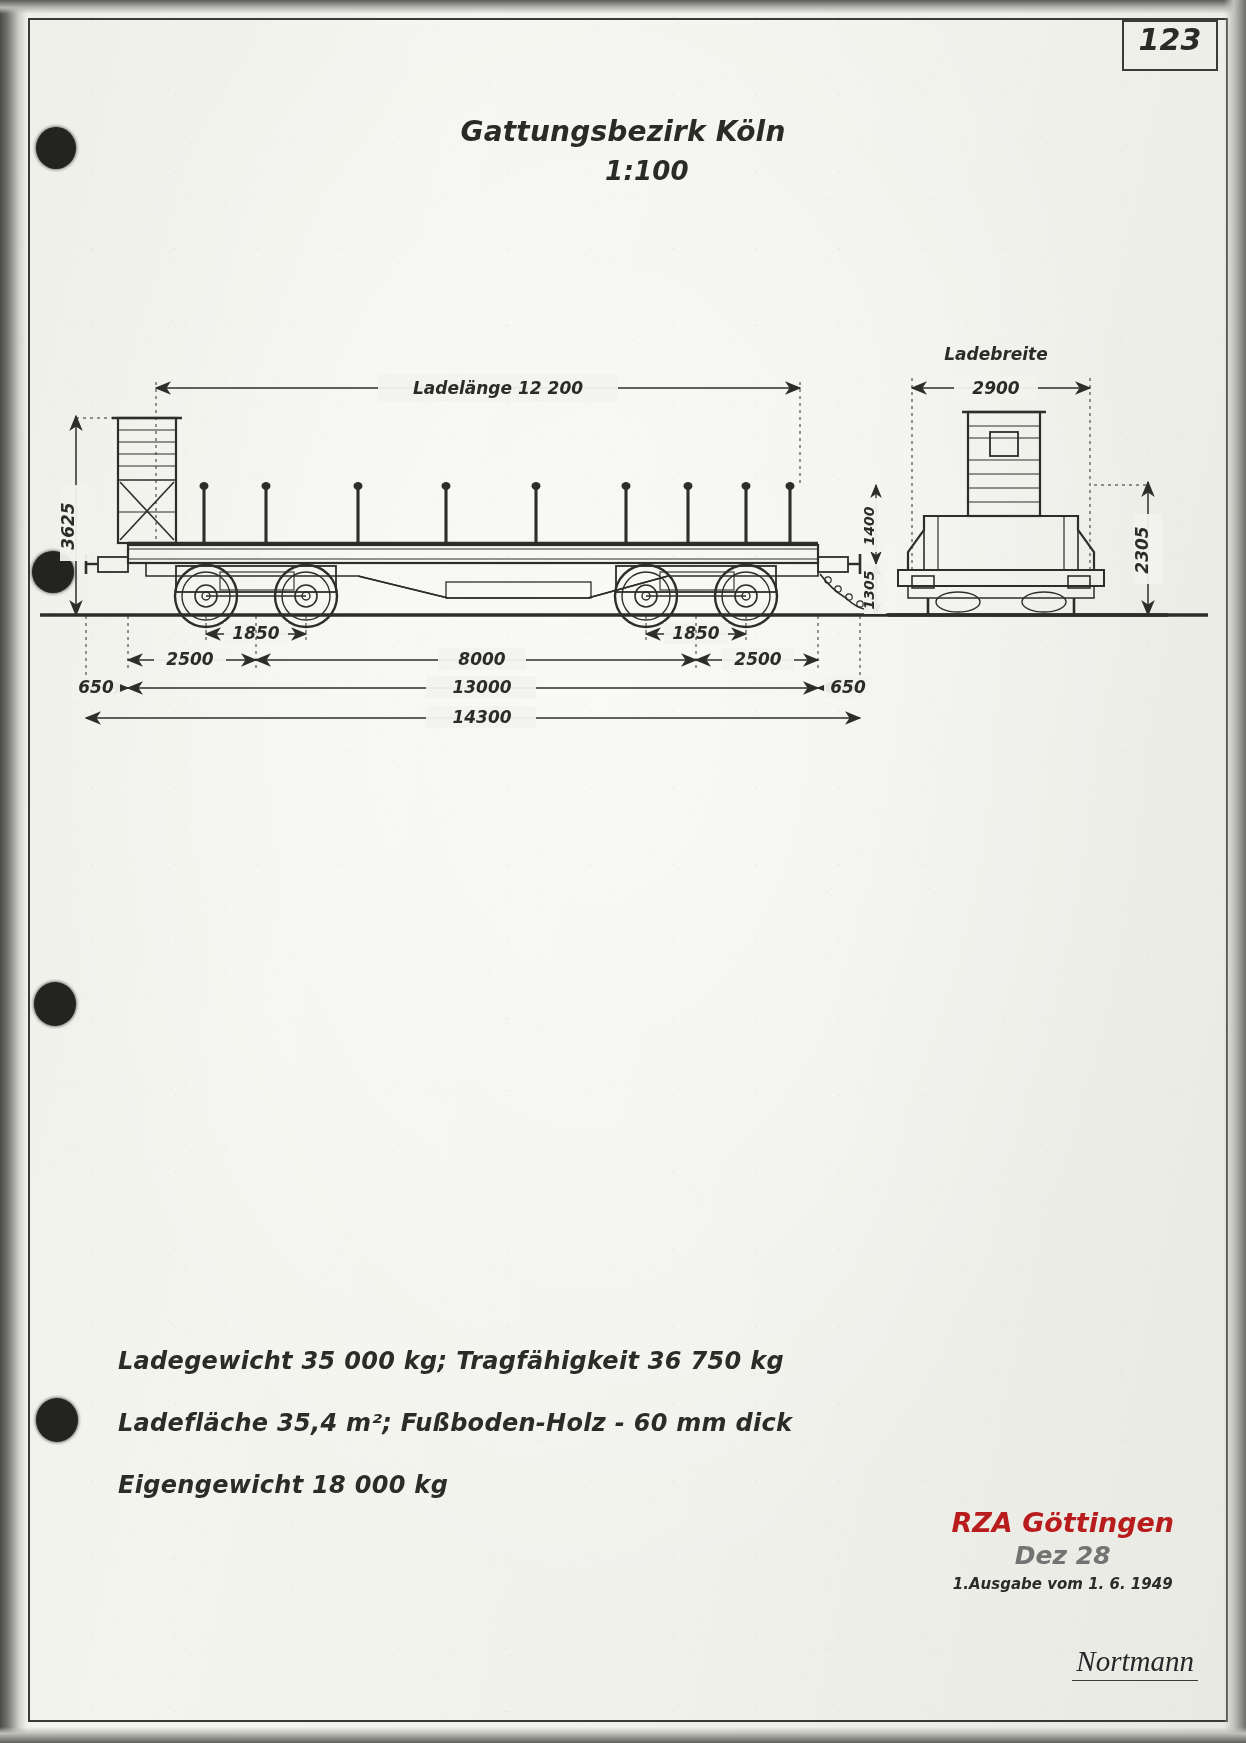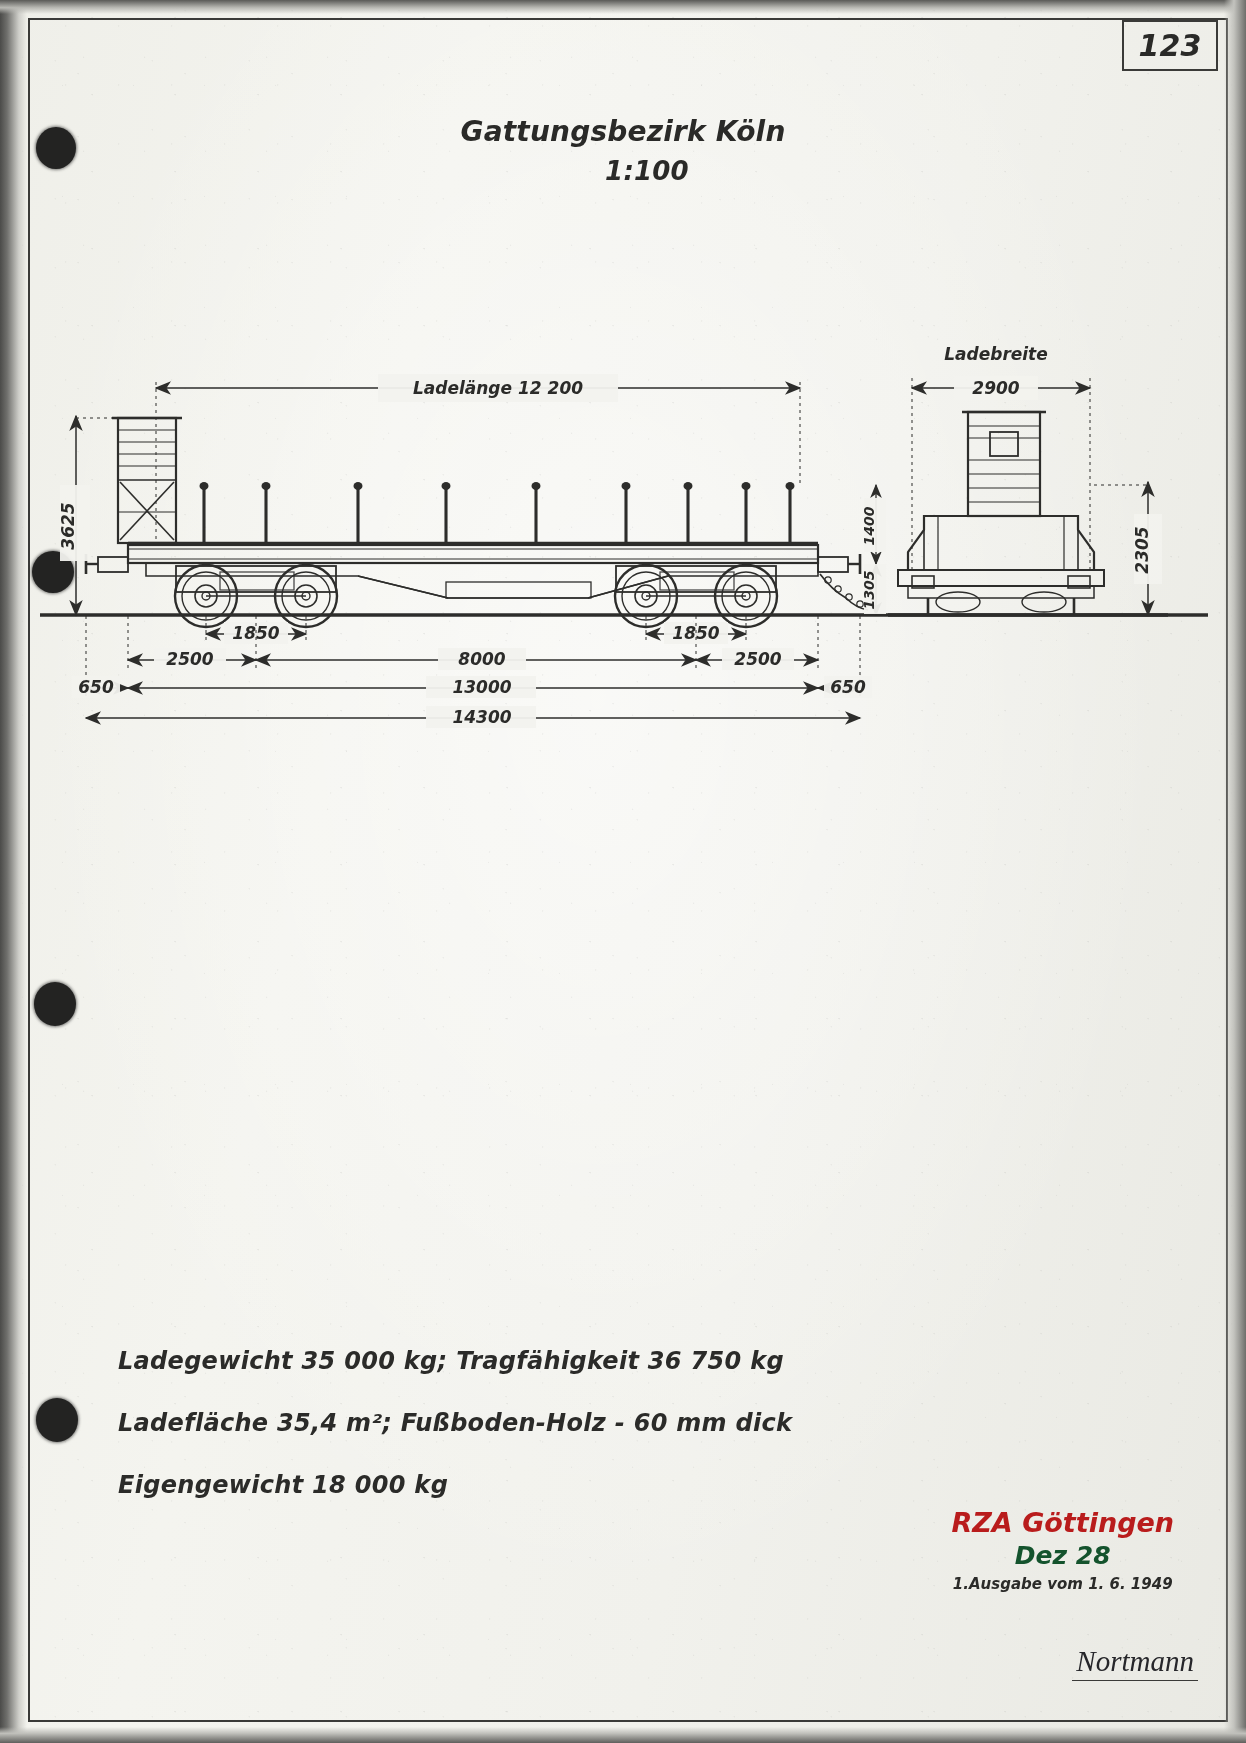--- a/index.html
+++ b/index.html
@@ -62,41 +62,41 @@
   }
   #title-1{left:0;right:0;top:74px;text-align:center;font-size:28px;}
   #title-1 .sub{font-size:19px;font-weight:600;margin-left:16px;}
   #title-2{left:0;right:0;top:115px;text-align:center;font-size:28px;}
   #title-3{left:0;right:0;top:156px;text-align:center;font-size:26px;}
 
   
   #pagenum-box{
     position:absolute;right:28px;top:20px;width:92px;height:47px;
     border:2.5px solid #3a3a38;background:transparent;
-    display:flex;align-items:center;justify-content:center;
+    display:flex;align-items:flex-start;justify-content:center;
   }
   #pagenum-box .hand{position:static;font-size:30px;}
 
   
   #drawing{position:absolute;left:28px;top:330px;width:1196px;height:430px;}
 
   
   #specs{position:absolute;left:118px;top:1347px;width:800px;}
   #specs .spec-line{
     font-family:"DejaVu Sans",sans-serif;font-style:italic;font-weight:700;
     font-size:24px;color:#2b2b29;white-space:nowrap;margin-bottom:34px;letter-spacing:.3px;
   }
   #specs .spec-line.brake{margin-top:22px;}
 
   
   #signblock{position:absolute;right:72px;bottom:150px;text-align:center;}
   #signblock .l1{font-family:"DejaVu Sans",sans-serif;font-style:italic;font-weight:700;
      font-size:27px;color:#b91c1c;white-space:nowrap;}
   #signblock .l2{font-family:"DejaVu Sans",sans-serif;font-style:italic;font-weight:700;
-     font-size:25px;color:#14532d;margin-top:3px;}
+     font-size:25px;color:#737373;margin-top:3px;}
   #signblock .l3{font-family:"DejaVu Sans",sans-serif;font-style:italic;font-weight:600;
      font-size:15px;color:#2b2b29;margin-top:5px;white-space:nowrap;}
   #signature{position:absolute;right:48px;bottom:62px;
      font-family:Liberation Serif, serif;font-style:italic;font-weight:400;
      font-size:29px;color:#26262a;white-space:nowrap;
      border-bottom:1.5px solid #3a3a38;padding:0 4px 2px 4px;}
 
   
   svg text{font-family:"DejaVu Sans",sans-serif;font-style:italic;font-weight:700;fill:#2b2b29;}
   .dimtxt{font-size:17px;}

